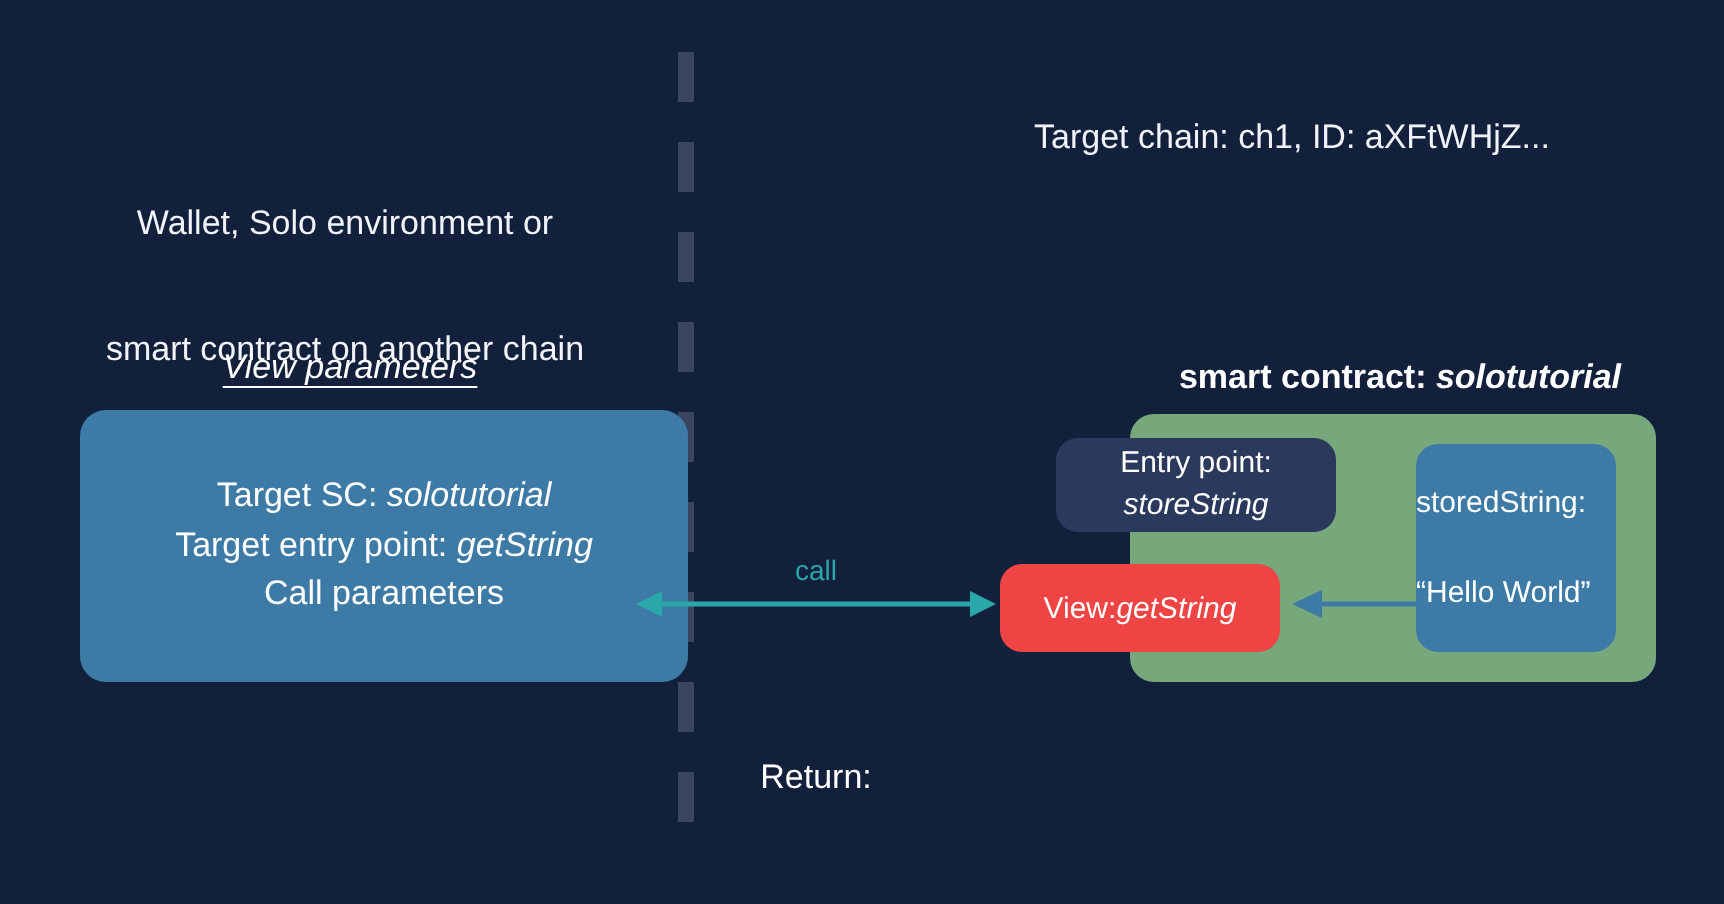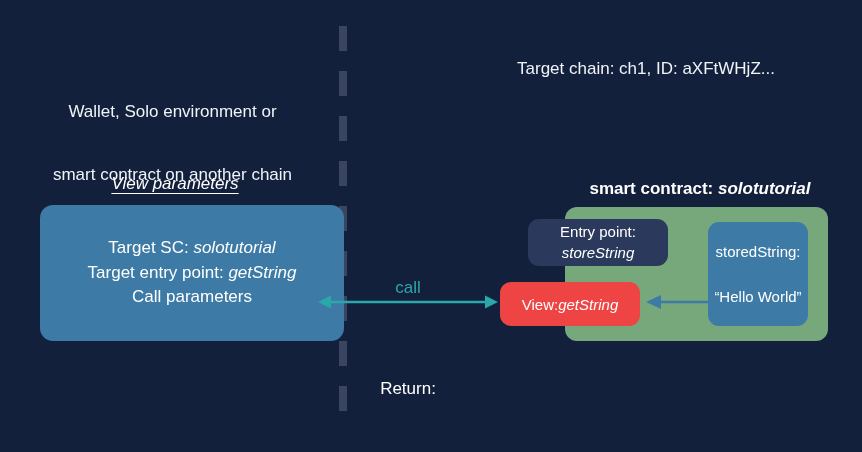--- a/index.html
+++ b/index.html
@@ -102,21 +102,21 @@
   }
   #left-panel-text .row {
     white-space: pre;
   }
 
   
   #call-label {
     left: 318px;
     top: 277px;
     width: 180px;
-    font-size: 17px;
+    font-size: 14px;
     text-align: center;
     color: #2aa7a8;
   }
   #call-arrow {
     position: absolute;
     left: 318px;
     top: 293px;
     width: 180px;
     height: 18px;
   }
@@ -183,21 +183,20 @@
   #stored-string-box {
     position: absolute;
     left: 708px;
     top: 222px;
     width: 100px;
     height: 104px;
     background: #3d7ba6;
     border-radius: 11px;
     display: flex;
     flex-direction: column;
-    align-items: center;
     justify-content: center;
     font-size: 15px;
     color: #ffffff;
     line-height: 1.4;
     gap: 24px;
   }
   #inner-arrow {
     position: absolute;
     left: 646px;
     top: 294px;

